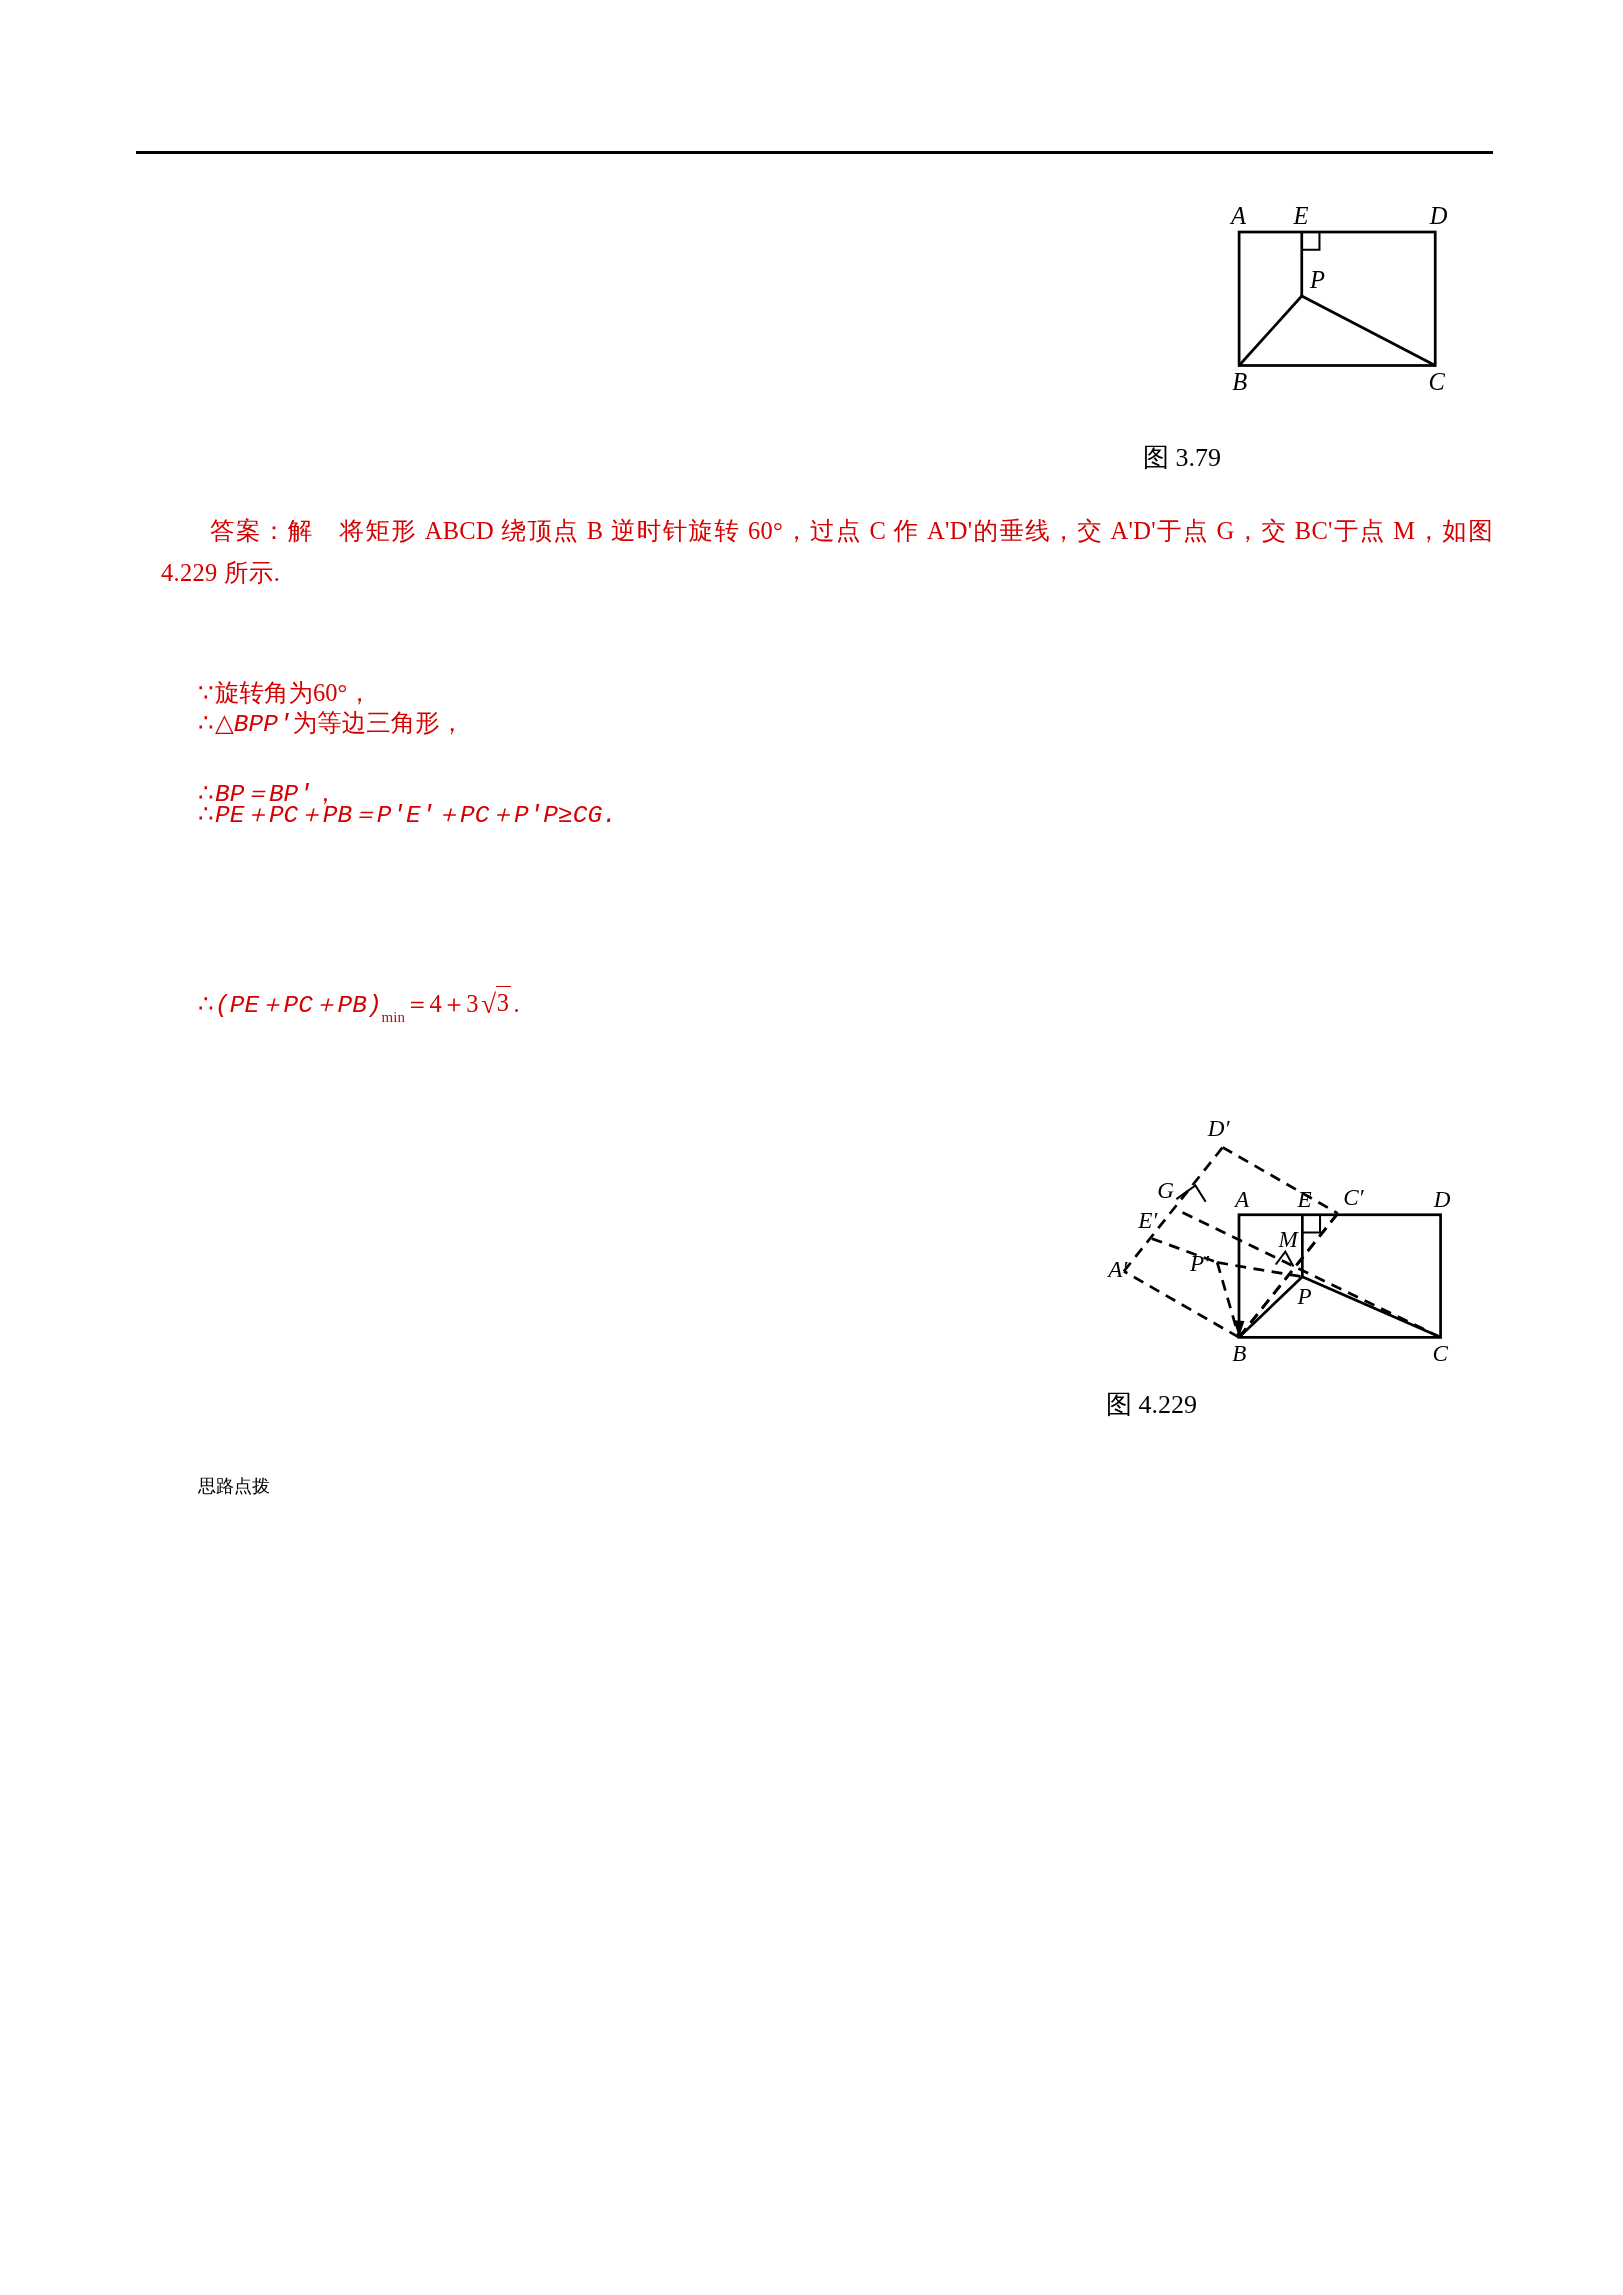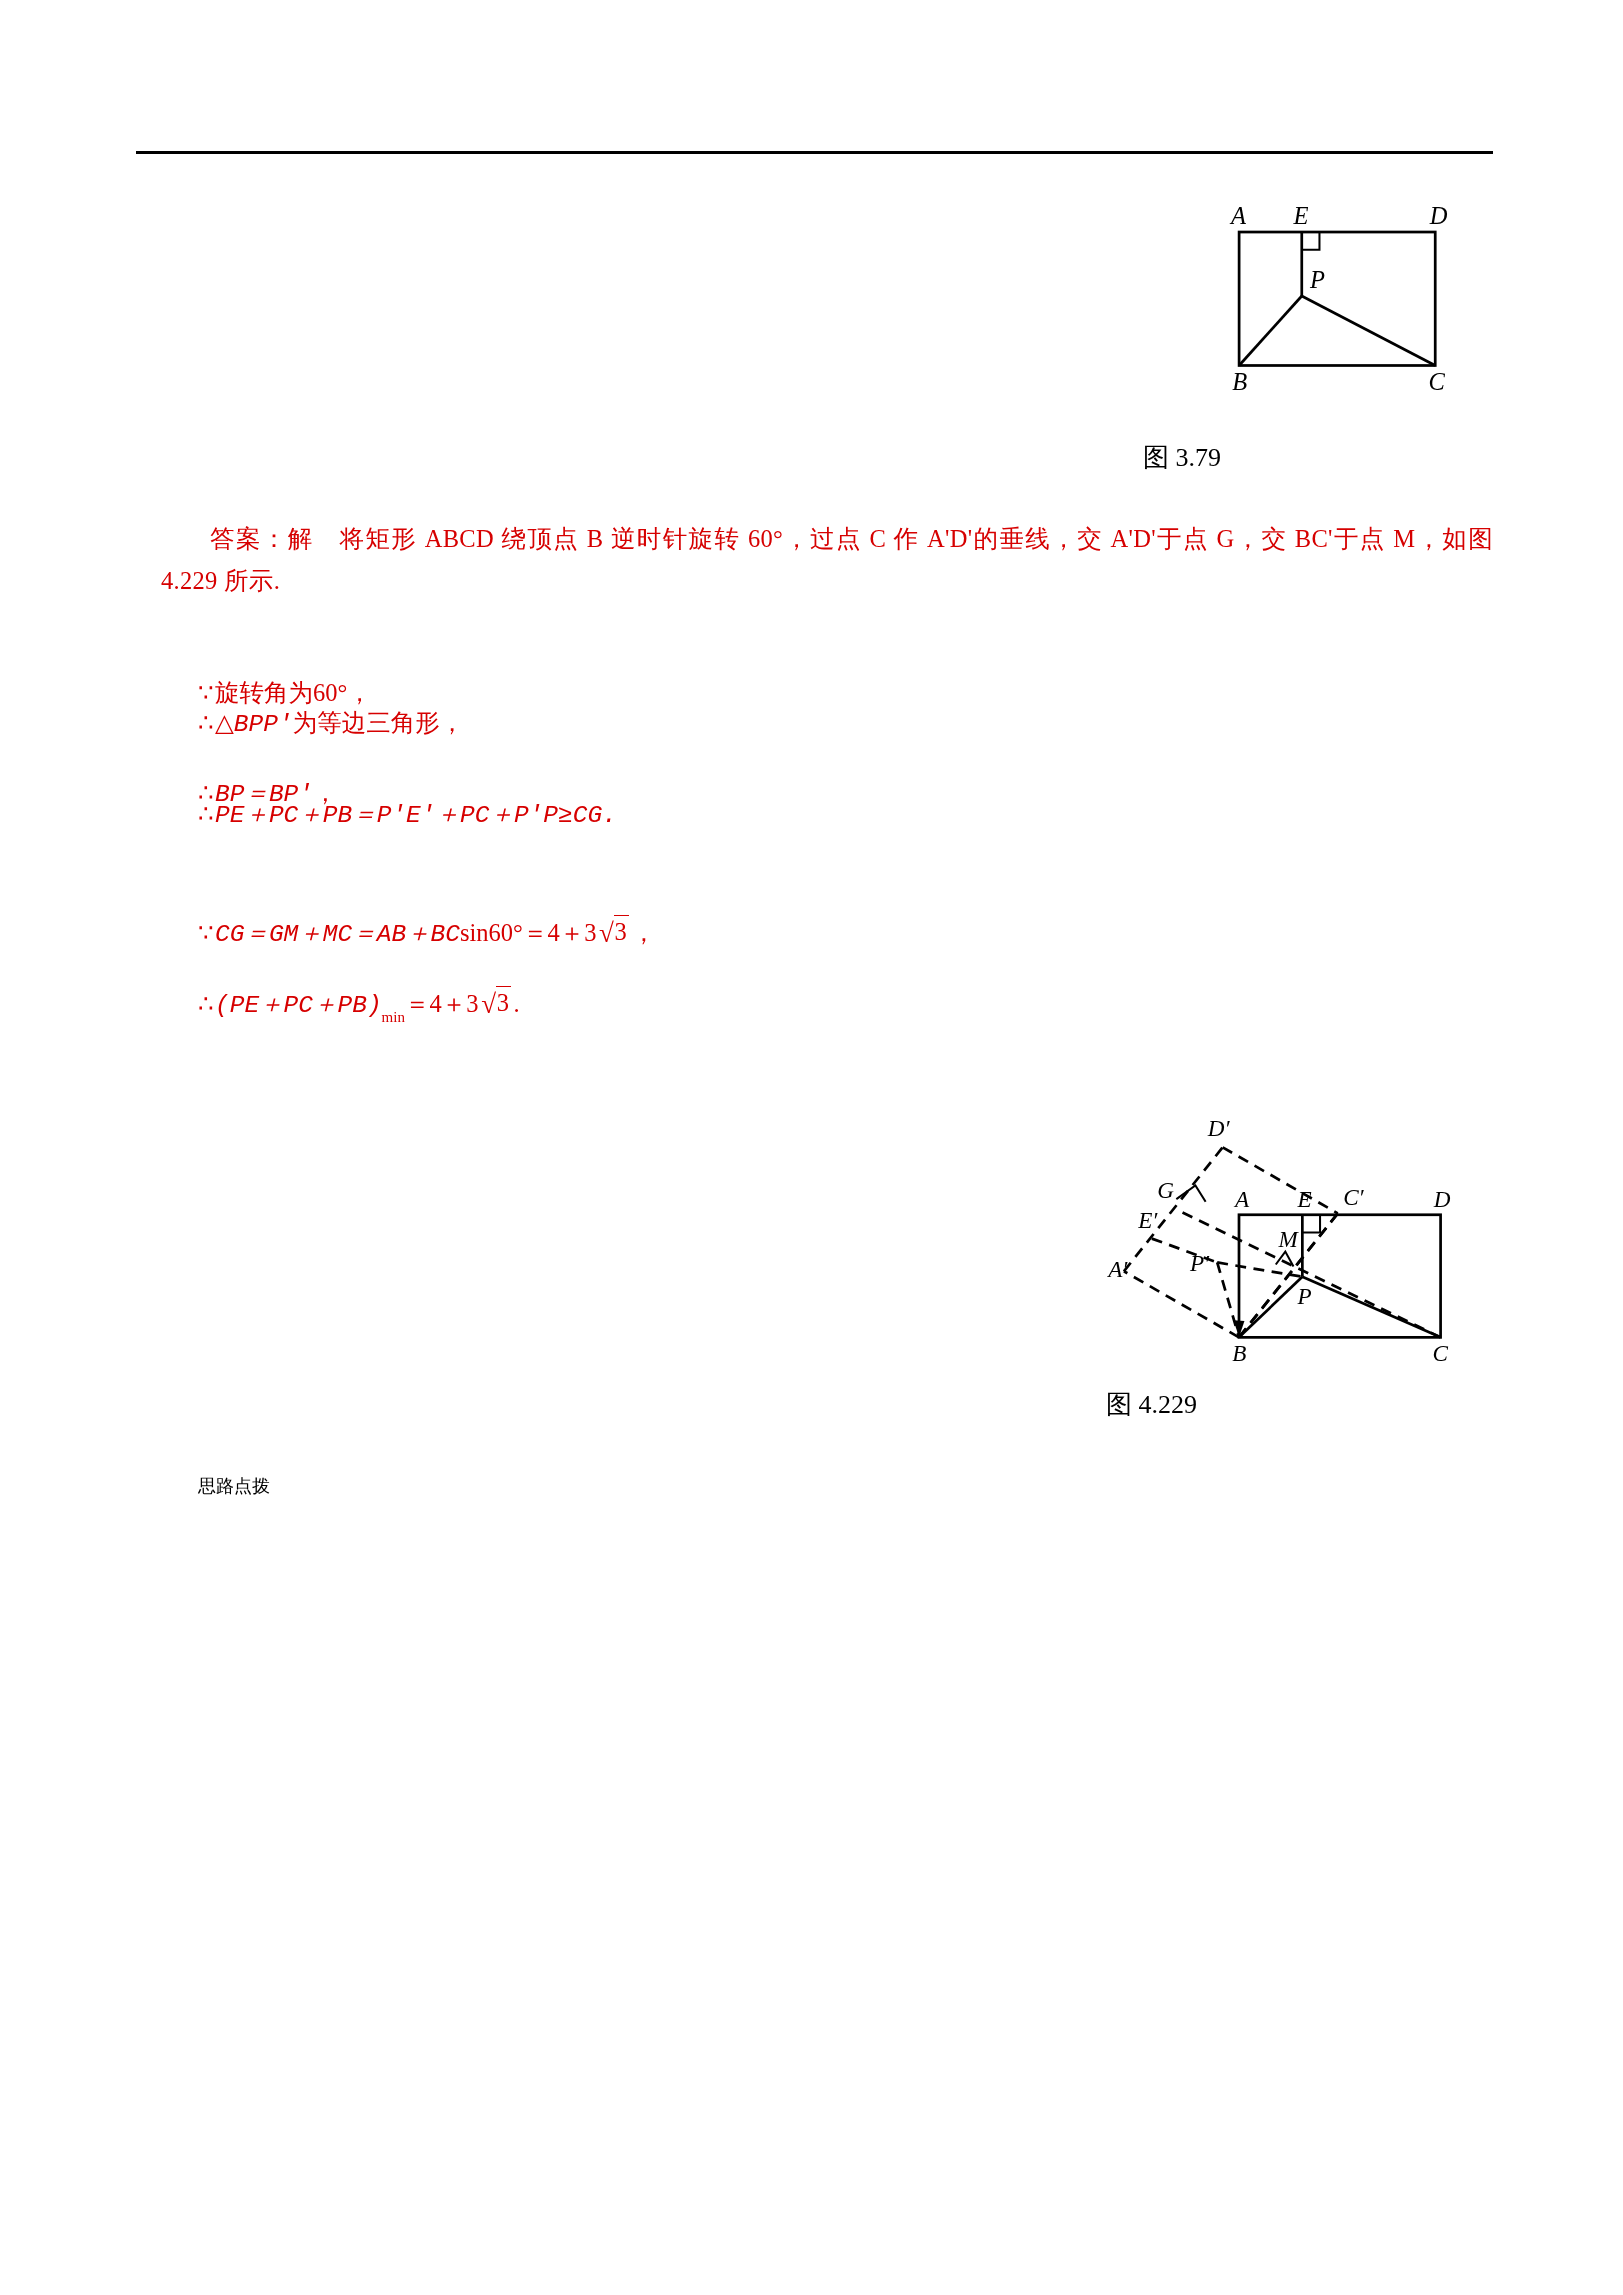--- a/index.html
+++ b/index.html
@@ -57,21 +57,20 @@
     left: 161px;
     top: 510px;
     width: 1332px;
   }
   .answer-para {
     font-size: 24.5px;
     line-height: 42px;
     text-indent: 49px;
     text-align: justify;
     letter-spacing: 0.3px;
-    margin-top: 8px;
   }
   .math-line {
     position: absolute;
     font-size: 24.5px;
     line-height: 31px;
     white-space: nowrap;
   }
   .mi {
     font-family: Liberation Mono, monospace;
     font-style: italic;
@@ -232,23 +231,20 @@
   </div>
 
   <div class="math-line red" style="left:198px; top:777px;">
     <span class="therefore">∴</span><span class="mi">BP＝BP'</span><span>，</span>
   </div>
 
   <div class="math-line red" style="left:198px; top:798px;">
     <span class="therefore">∴</span><span class="mi">PE＋PC＋PB＝P'E'＋PC＋P'P≥CG</span><span class="mi">.</span>
   </div>
 
-  <div class="math-line red" style="left:198px; top:916px;">
-    <span class="because">∵</span><span class="mi">CG＝GM＋MC＝AB＋BC</span><span class="op">sin60°</span><span class="mn">＝4＋3</span><span class="radical"><span class="rad-sign">√</span><span class="rad-body">3</span></span><span>，</span>
-  </div>
 
   <div class="math-line red" style="left:198px; top:987px;">
     <span class="therefore">∴</span><span class="mi">(PE＋PC＋PB)</span><span class="sub">min</span><span class="mn">＝4＋3</span><span class="radical"><span class="rad-sign">√</span><span class="rad-body">3</span></span><span class="mn">.</span>
   </div>
 
   <div class="notes-heading">思路点拨</div>
 
 </div>
 
 

